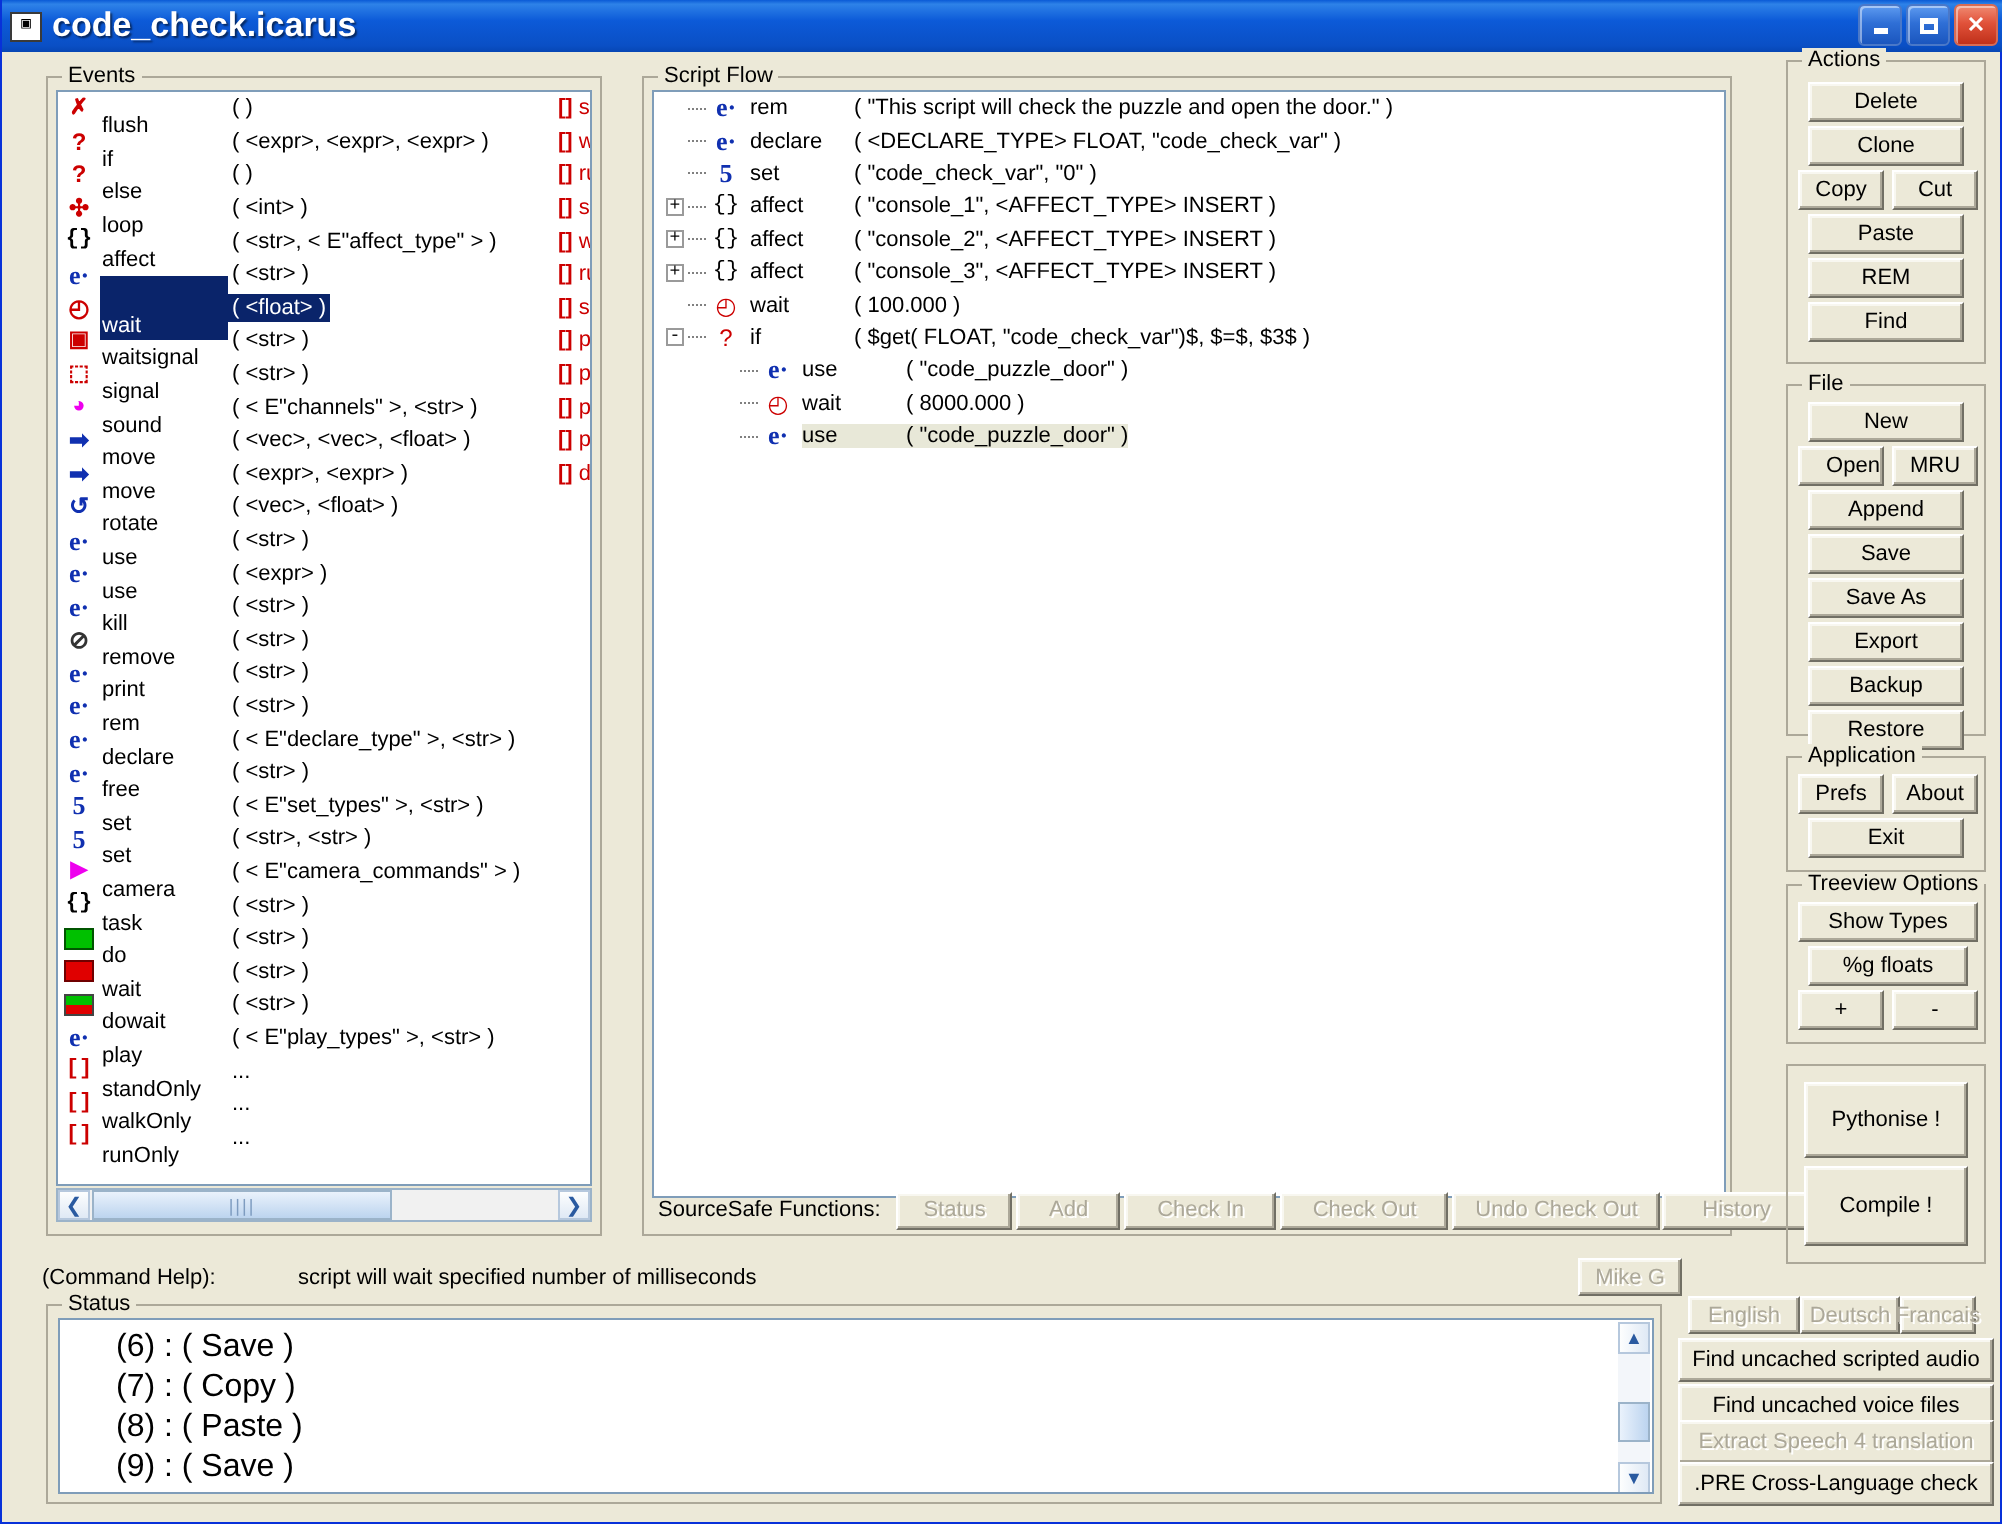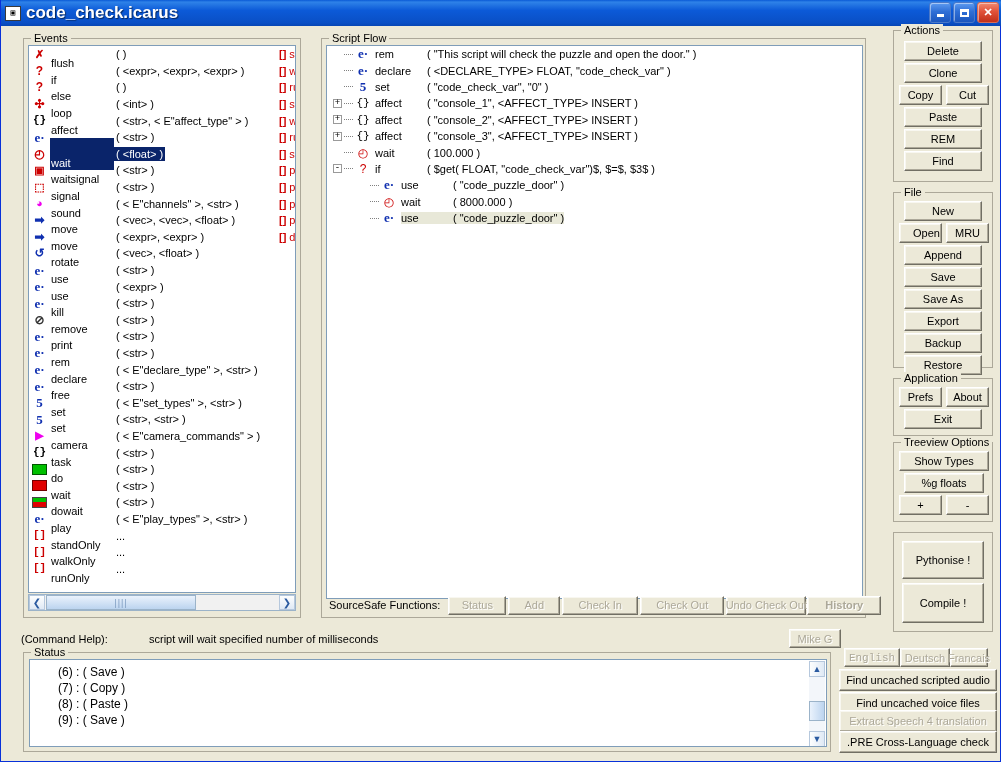--- a/index.html
+++ b/index.html
@@ -167,21 +167,21 @@
   #ss-label { font-size:11px; color:#000; margin-right:8px; white-space:nowrap; }
   #ss-bar .btn { height:19px; margin-right:2px; }
 
   
   #cmdhelp { position:absolute; left:20px; top:633px; font-size:11px; color:#000; white-space:nowrap; }
   #cmdhelp .lbl { display:inline-block; width:128px; }
 
   
   #status-group { left: 22px; top: 652px; width: 808px; height: 100px; }
   #status-list { left:5px; top:6px; width:798px; height:88px; }
-  .st-row { font-size:12px; padding:1px 0 1px 28px; color:#000; white-space:nowrap; }
+  .st-row { font-size:16px; padding:1px 0 1px 28px; color:#000; white-space:nowrap; }
   .vscroll {
     position:absolute; right:1px; top:1px; width:16px; height:86px;
     background:#f1f1f1; display:flex; flex-direction:column; align-items:center;
   }
   .vscroll .arr {
     width:16px;height:16px;display:flex;align-items:center;justify-content:center;
     color:#2a5aa0;font-size:9px;background:linear-gradient(90deg,#fdfefe,#dfe9f5);
     border:1px solid #b6c8dd;
   }
   .vscroll .vtrack { flex:1; width:16px; background:#f3f6fa; position:relative; }
@@ -492,24 +492,24 @@
         </div>
         <div class="btn dis" style="width: 52px; height: 19px; margin-right: 2px;">
           <span>Add</span>
         </div>
         <div class="btn dis" style="width: 76px; height: 19px; margin-right: 2px;">
           <span>Check In</span>
         </div>
         <div class="btn dis" style="width: 84px; height: 19px; margin-right: 2px;">
           <span>Check Out</span>
         </div>
-        <div class="btn dis" style="width: 80px; height: 19px; margin-right: 1px;">
+        <div class="btn dis" style="width: 104px; height: 19px; margin-right: 1px;">
           <span>Undo Check Out</span>
         </div>
-        <div class="btn dis" style="width: 74px; height: 19px; margin-right: 2px; font-weight: bold;">
+        <div class="btn dis" style="width: 74px; height: 19px; margin-right: 2px;">
           <span>History</span>
         </div>
       </div>
   </div>
 
   <div class="group" id="actions-group">
     <span class="glabel">Actions</span>
     <div class="btn rb" style="left:10px;top:10px;width:78px;align-items:center;">
         <span>Delete</span>
       </div>
@@ -623,21 +623,21 @@
         <div class="arr">▼</div>
       </div>
     </div>
   </div>
 
   <div class="btn dis" id="mikeg">
       <span>Mike G</span>
     </div>
 
   <div id="lang-row">
-    <div class="btn dis" style="width:56px;font-family:Liberation Mono, monospace;">
+    <div class="btn dis" style="width:56px;">
         <span>English</span>
       </div>
     <div class="btn dis" style="width:50px;">
         <span>Deutsch</span>
       </div>
     <div class="btn dis" style="width:38px;text-align:right;">
         <span>Francais</span>
       </div>
   </div>
 

